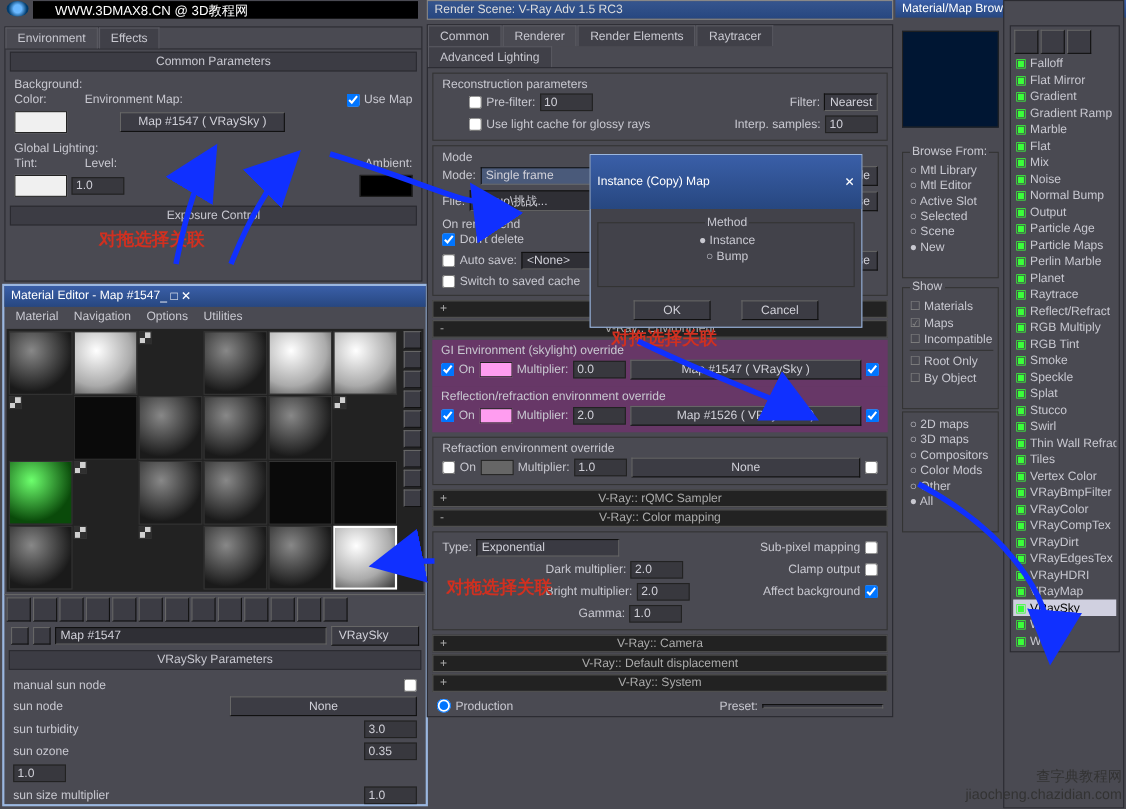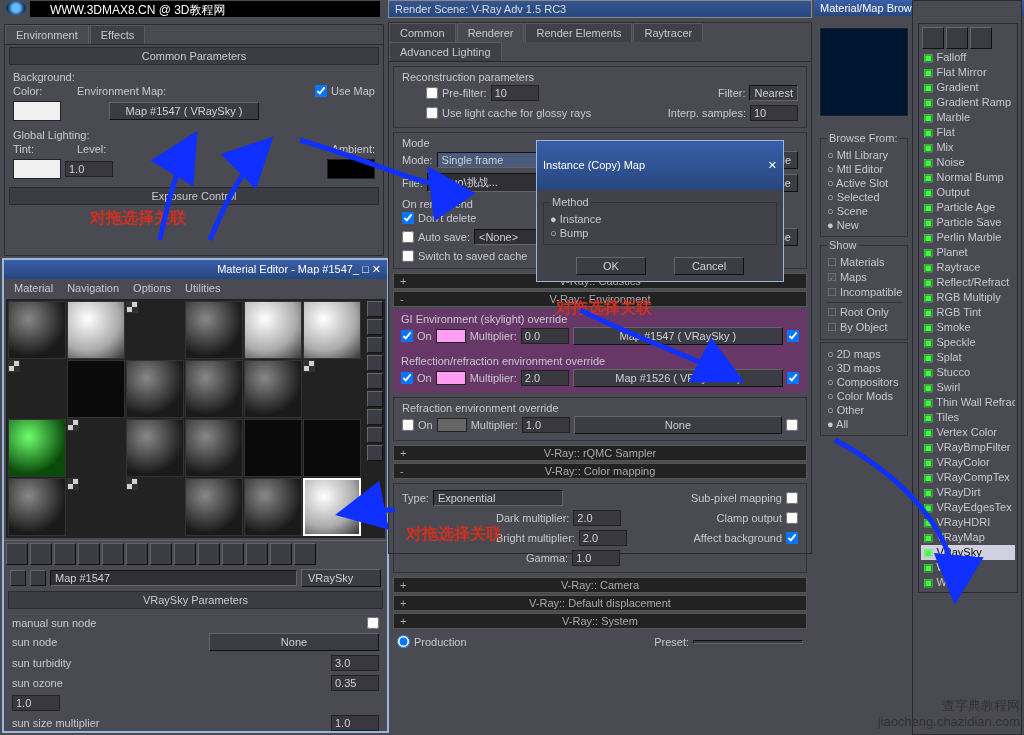--- a/index.html
+++ b/index.html
@@ -19,38 +19,38 @@
 .btn { background: #3c3c44; border: 1px outset #666; padding: 2px 6px; color: #d0d0d8; cursor: pointer; display: inline-block; }
 .btn.wide { min-width: 150px; text-align: center; }
 .field { background: #2f2f35; border: 1px inset #666; color: #d0d0d8; padding: 1px 4px; }
 .dropdown { background: #3a3a42; border: 1px inset #666; color: #d0d0d8; padding: 1px 4px; display: inline-block; }
 .row { display: flex; align-items: center; gap: 4px; padding: 2px 0; }
 .vray-title { background: #222; color: #aaa; border: 1px solid #555; text-align: center; padding: 1px; margin: 2px 4px; position: relative; }
 .vray-title::before { content: "+"; position: absolute; left: 6px; }
 .vray-title.open::before { content: "-"; }
 .env-override { background: rgba(128, 40, 120, 0.55); padding: 4px 8px; margin: 0 4px; }
 .matedit { position: absolute; left: 2px; top: 258px; width: 387px; height: 475px; background: #4a4a52; border: 2px solid #9bb7e0; }
-.matedit-title { background: linear-gradient(#3a5fa8, #274780); color: #fff; padding: 3px 6px; display: flex; justify-content: flex-end; }
+.matedit-title { background: linear-gradient(#3a5fa8, #274780); color: #fff; padding: 3px 6px; display: flex; justify-content: flex-start; }
 .menubar { display: flex; gap: 2px; padding: 2px 4px; }
 .menubar span { padding: 1px 6px; }
 .slot-grid { display: grid; grid-template-columns: repeat(6, 58px); grid-template-rows: repeat(4, 58px); gap: 1px; background: #222; padding: 2px; margin: 2px; }
 .slot { background: radial-gradient(circle at 35% 30%, #888, #1a1a1a 70%); border: 1px solid #333; }
 .slot.check { background: repeating-conic-gradient(#d0d0d0 0 25%, #303030 0 50%); }
 .slot.white { background: radial-gradient(circle at 35% 30%, #fff, #aaa 60%, #444 95%); }
 .slot.green { background: radial-gradient(circle at 35% 30%, #6dff6d, #0a4a0a 70%); }
 .slot.black { background: #0a0a0a; }
 .sidecol { position: absolute; right: 2px; top: 24px; width: 18px; display: flex; flex-direction: column; gap: 2px; }
 .tinybtn { width: 16px; height: 16px; background: #3c3c44; border: 1px outset #666; }
 .toolbar { display: flex; gap: 2px; padding: 2px; flex-wrap: wrap; }
 .toolbar .tinybtn { width: 22px; height: 22px; }
 .browser { position: absolute; right: 2px; top: 0; width: 110px; height: 735px; background: #4a4a52; border: 1px solid #2a2a30; }
 .browser-top2 { width: 100px; background: #4a4a52; border: 1px solid #2a2a30; padding: 2px; right: 3px; top: 22px; position: absolute; }
 .browser-preview { position: absolute; right: 116px; top: 28px; width: 88px; height: 88px; background: #001633; border: 1px solid #222; }
 .browser-controls { position: absolute; right: 116px; top: 130px; width: 88px; }
-.fieldset { border: 1px solid #333; padding: 4px 4px 4px 6px; margin: 2px 0; }
+.fieldset { border: 1px solid #333; padding: 4px 4px 20px 6px; margin: 2px 0; }
 .fieldset legend { padding: 0 2px; }
 .radio, .checkl { display: block; padding: 1px 0; }
 .radio::before { content: "○ "; }
 .radio.sel::before { content: "● "; }
 .checkl::before { content: "☐ "; color: #888; }
 .checkl.sel::before { content: "☑ "; }
 .maplist { overflow: hidden; }
 .maplist div { padding: 1px 2px; white-space: nowrap; }
 .maplist div::before { content: "▣ "; color: #3aff3a; }
 .maplist div.hl { background: #d0d0e0; color: #000; }
@@ -209,21 +209,21 @@
       <div class="row">
         <span class="label" style="flex:1">sun size multiplier</span>
         <div class="spinner">1.0</div>
       </div>
     </div>
 </div>
 
 <div class="render-title-wrap">
 <div class="render-title">Render Scene: V-Ray Adv 1.5 RC3</div>
 </div>
-<div class="panel" style="left:388px; top:22px; width:424px; height:532px;">
+<div class="panel" style="left:388px; top:22px; width:424px; height:630px;">
   <div class="tab-row" style="flex-wrap:wrap;">
     <div class="tab">Common</div>
     <div class="tab active">Renderer</div>
     <div class="tab">Render Elements</div>
     <div class="tab">Raytracer</div>
     <div class="tab">Advanced Lighting</div>
   </div>
   <div class="rollout-body" style="border:1px solid #333; margin:4px;">
     <div class="label">Reconstruction parameters</div>
     <div class="row">
@@ -352,21 +352,21 @@
     <span>Preset:</span>
     <div class="dropdown" style="width:110px;"></div>
   </div>
 </div>
 
 <div class="dialog">
   <div class="dialog-title">
       <span>Instance (Copy) Map</span>
       <span>✕</span>
     </div>
-  <fieldset class="fieldset" style="margin:6px;">
+  <fieldset class="fieldset" style="margin:6px;text-align:center;">
     <legend>Method</legend>
     <span class="radio sel">Instance</span>
     <span class="radio">Bump</span>
   </fieldset>
   <div class="row" style="justify-content:center; padding:6px; gap:28px;">
     <div class="btn" style="width:70px; text-align:center;">OK</div>
     <div class="btn" style="width:70px; text-align:center;">Cancel</div>
   </div>
 </div>
 
@@ -417,21 +417,21 @@
         <div>Flat Mirror</div>
         <div>Gradient</div>
         <div>Gradient Ramp</div>
         <div>Marble</div>
         <div>Flat</div>
         <div>Mix</div>
         <div>Noise</div>
         <div>Normal Bump</div>
         <div>Output</div>
         <div>Particle Age</div>
-        <div>Particle Save</div>
+        <div>Particle Maps</div>
         <div>Perlin Marble</div>
         <div>Planet</div>
         <div>Raytrace</div>
         <div>Reflect/Refract</div>
         <div>RGB Multiply</div>
         <div>RGB Tint</div>
         <div>Smoke</div>
         <div>Speckle</div>
         <div>Splat</div>
         <div>Stucco</div>

